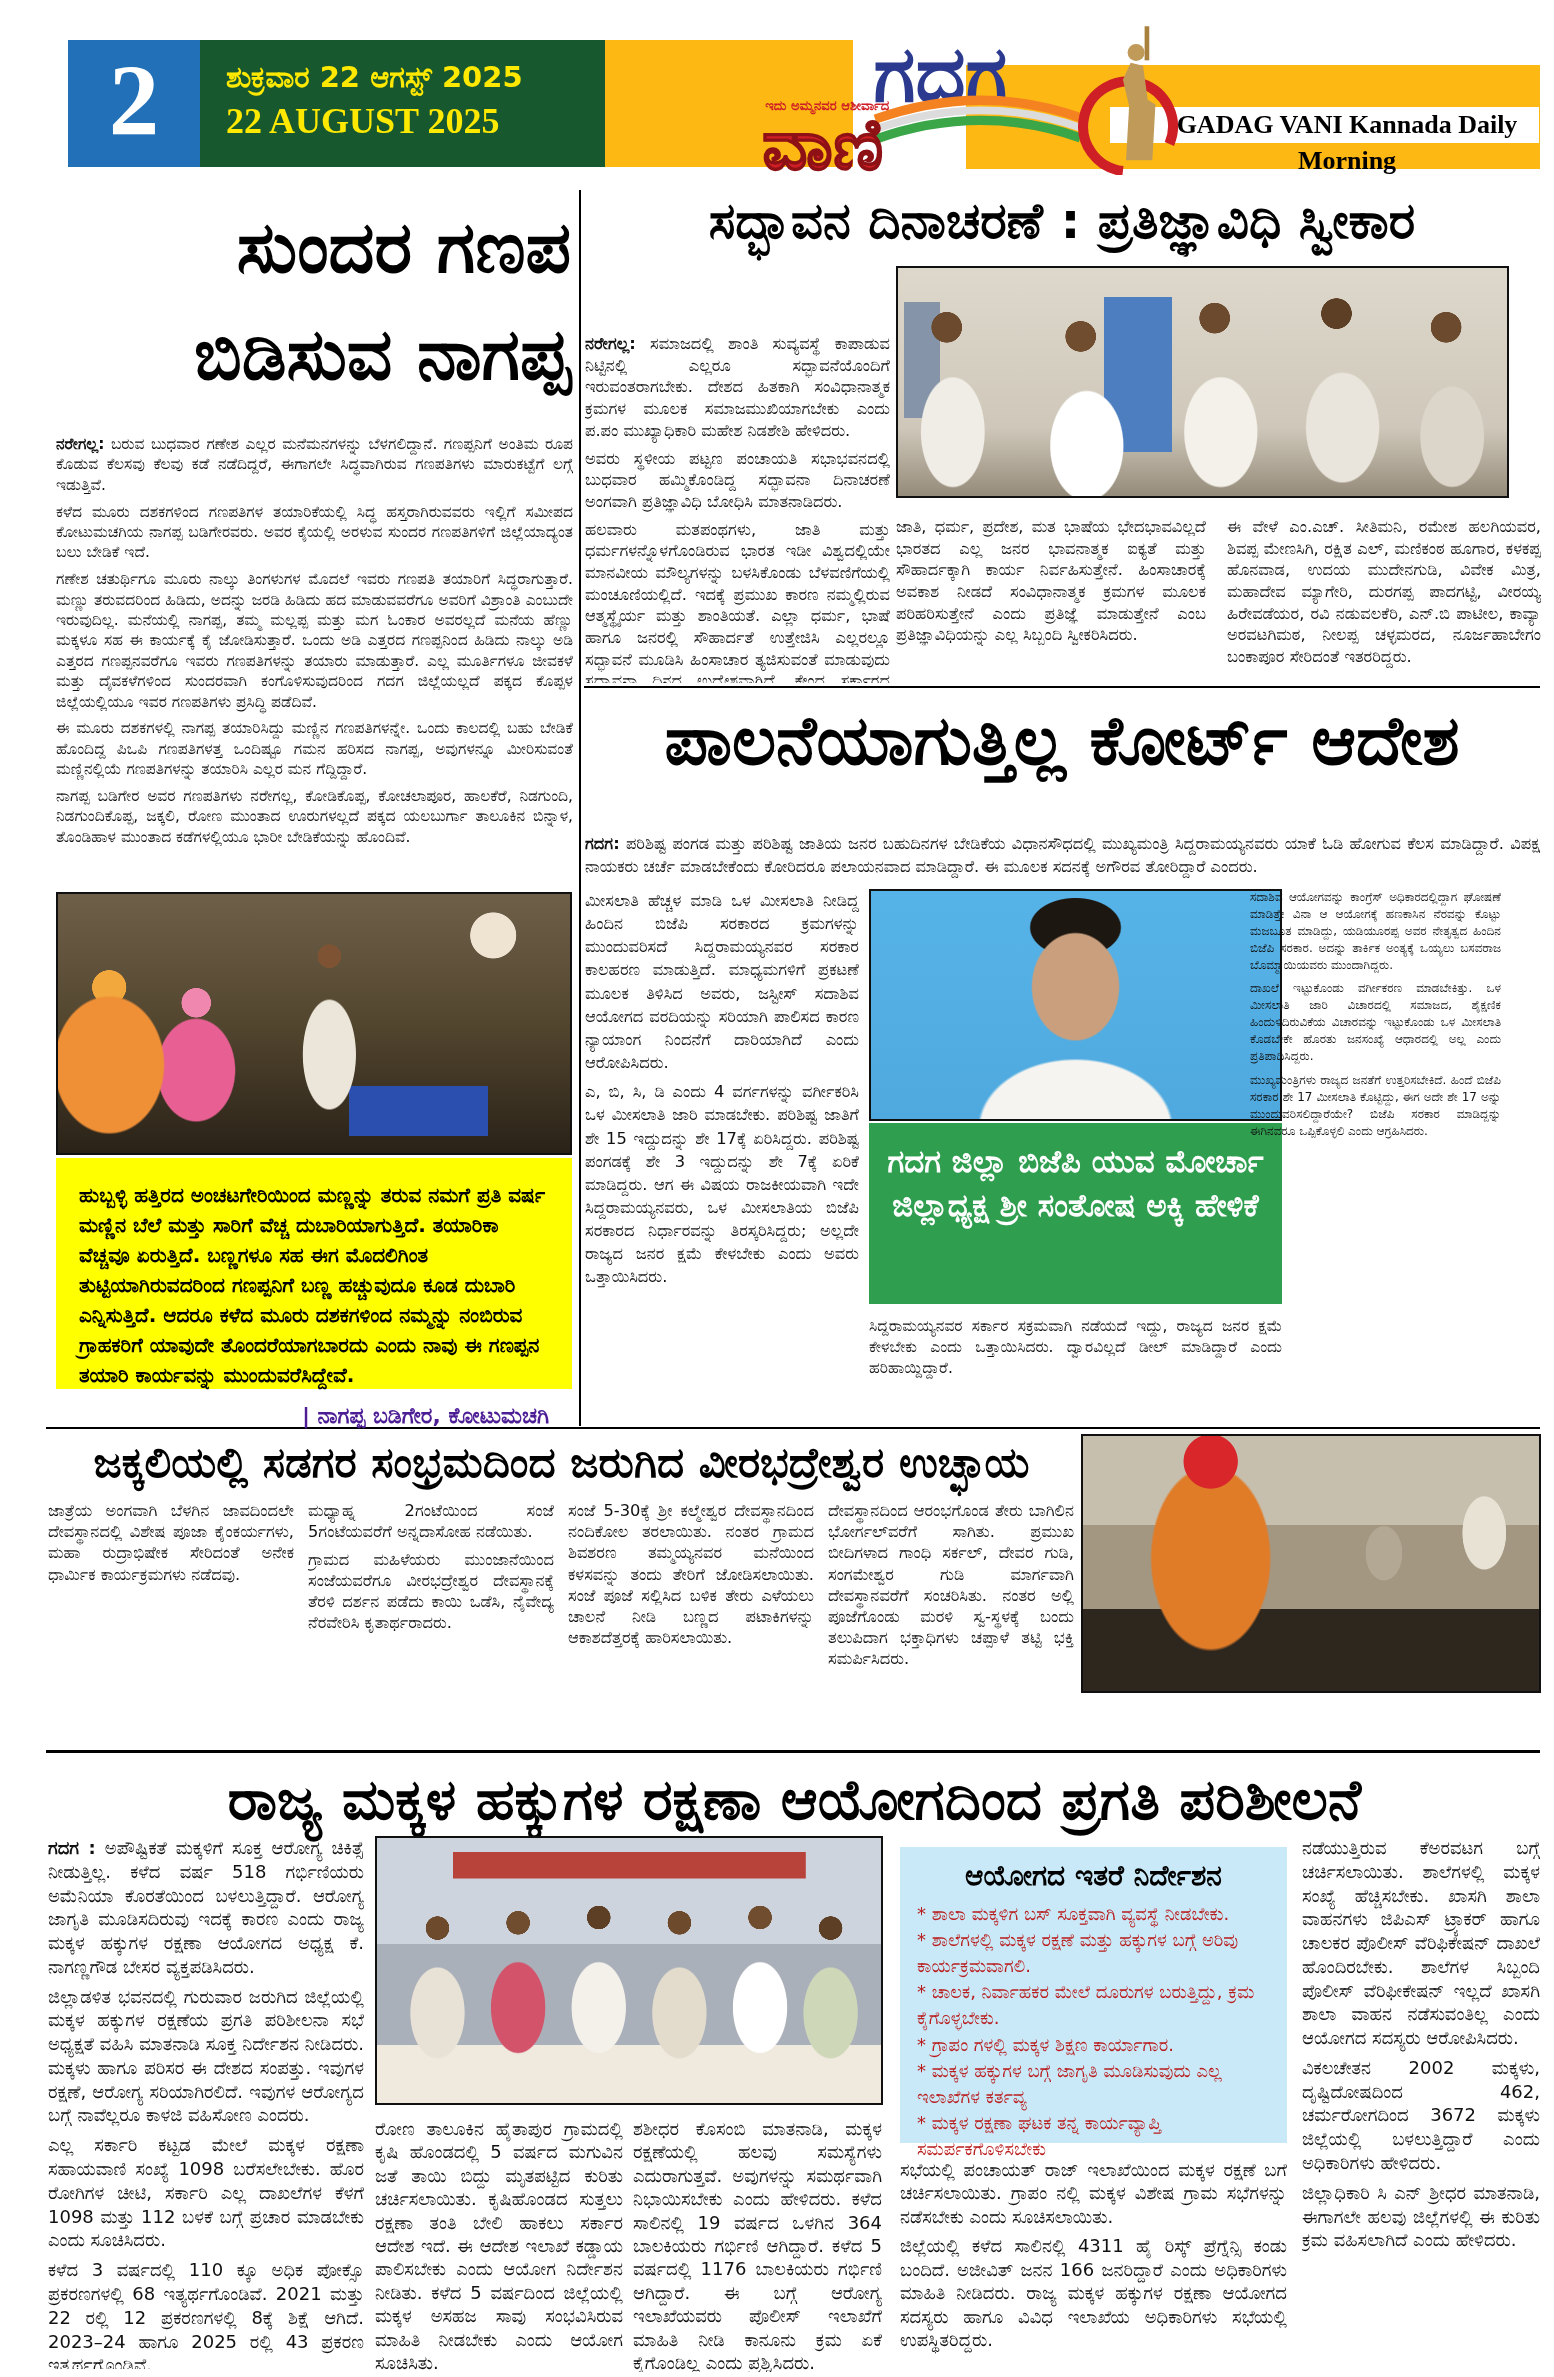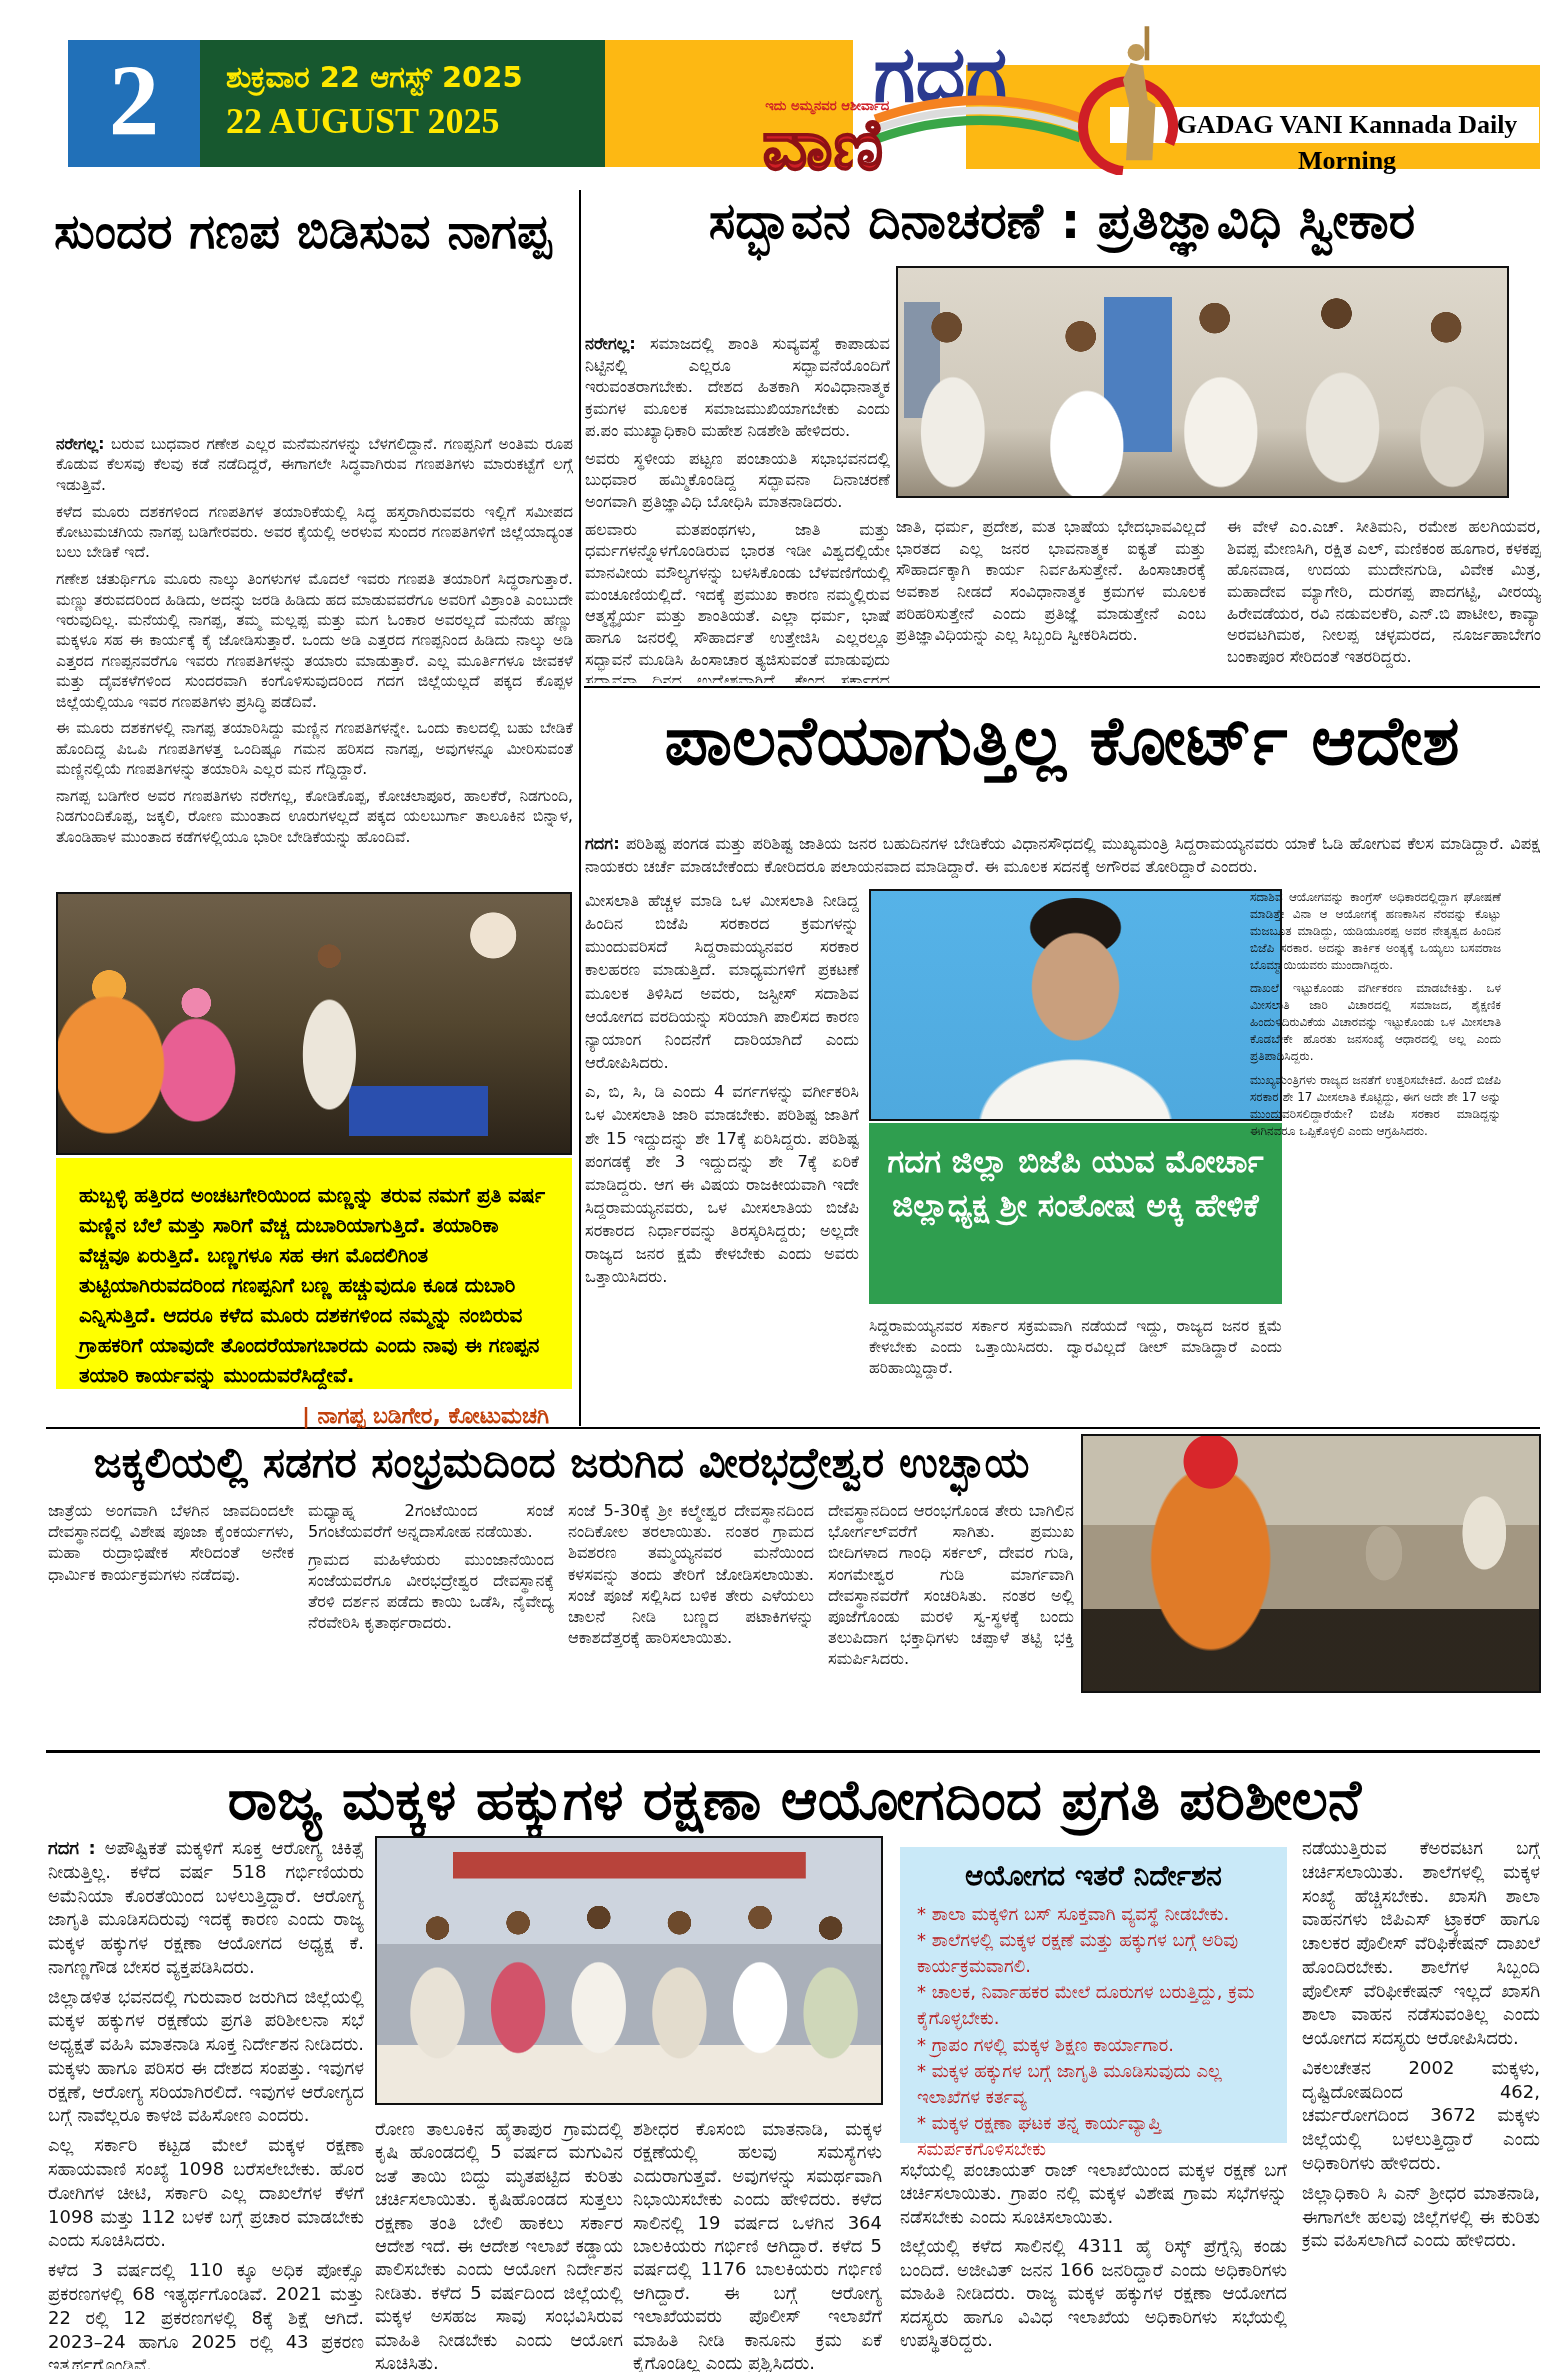--- a/index.html
+++ b/index.html
@@ -31,36 +31,36 @@
   #hline2 { left:46px; top:1427px; width:1494px; height:2.3px; }
   #hline3 { left:46px; top:1750px; width:1494px; height:3.1px; }
 
   
   .headline { font-weight:bold; color:#000; }
   .bodytext p { text-align:justify; margin:0 0 6.2px 0; }
   .bodytext { color:#111; overflow:hidden; }
   .photo { border:2.3px solid #101010; }
 
   
-  #a1h { left:54px; top:195px; width:517px; font-size:48px; line-height:1.5; text-align:left; }
+  #a1h { left:54px; top:195px; width:517px; font-size:71px; line-height:1.5; text-align:right; }
   #a1body { left:56px; top:434px; width:517px; height:455px; font-size:15.5px; line-height:1.32; }
   #a1photo { left:56px; top:892px; width:516px; height:263px;
     background:
       radial-gradient(39px 39px at 85% 16%, #efe3d2 0 58%, transparent 60%),
       radial-gradient(93px 116px at 10% 66%, #ef8f36 0 58%, transparent 60%),
       radial-gradient(29px 29px at 10% 36%, #f2a83c 0 58%, transparent 60%),
       radial-gradient(66px 87px at 27% 68%, #e85f93 0 58%, transparent 60%),
       radial-gradient(25px 25px at 27% 42%, #ef87ae 0 58%, transparent 60%),
       radial-gradient(20px 20px at 53% 24%, #7d5333 0 58%, transparent 60%),
       radial-gradient(45px 93px at 53% 62%, #ece6da 0 58%, transparent 60%),
       linear-gradient(#2a4fae,#2a4fae) 78% 92%/139px 50px no-repeat,
       linear-gradient(180deg,#6e5f49 0%,#53462f 50%,#2a2218 100%); }
   #a1cap { left:56px; top:1158px; width:516px; height:231px; background:#ffff00; color:#000;
            padding:22px 23px 0 23px; font-size:20px; font-weight:bold; line-height:1.5; text-align:left; }
-  #a1capby { color:#c2410c; text-align:right; margin-top:9.3px; font-size:22px; }
+  #a1capby { color:#4c1d95; text-align:right; margin-top:9.3px; font-size:22px; }
 
   
   #a2h { left:584px; top:189px; width:956px; font-size:50px; line-height:1.3; text-align:center; }
   #a2c1 { left:585px; top:333px; width:305px; height:350px; font-size:16.3px; line-height:1.33; }
   #a2photo { left:896px; top:266px; width:613px; height:232px;
     background:
       radial-gradient(26px 26px at 8% 26%, #6b4a2e 0 58%, transparent 60%),
       radial-gradient(54px 93px at 9% 72%, #f0ede6 0 58%, transparent 60%),
       radial-gradient(26px 26px at 30% 30%, #714d2f 0 58%, transparent 60%),
       radial-gradient(62px 93px at 31% 78%, #ffffff 0 58%, transparent 60%),

